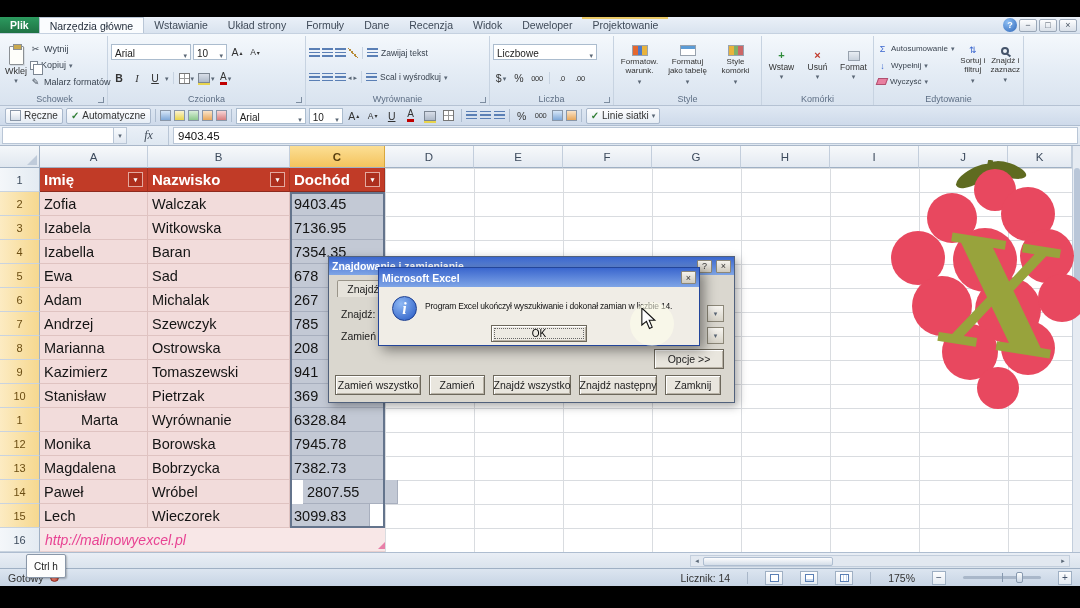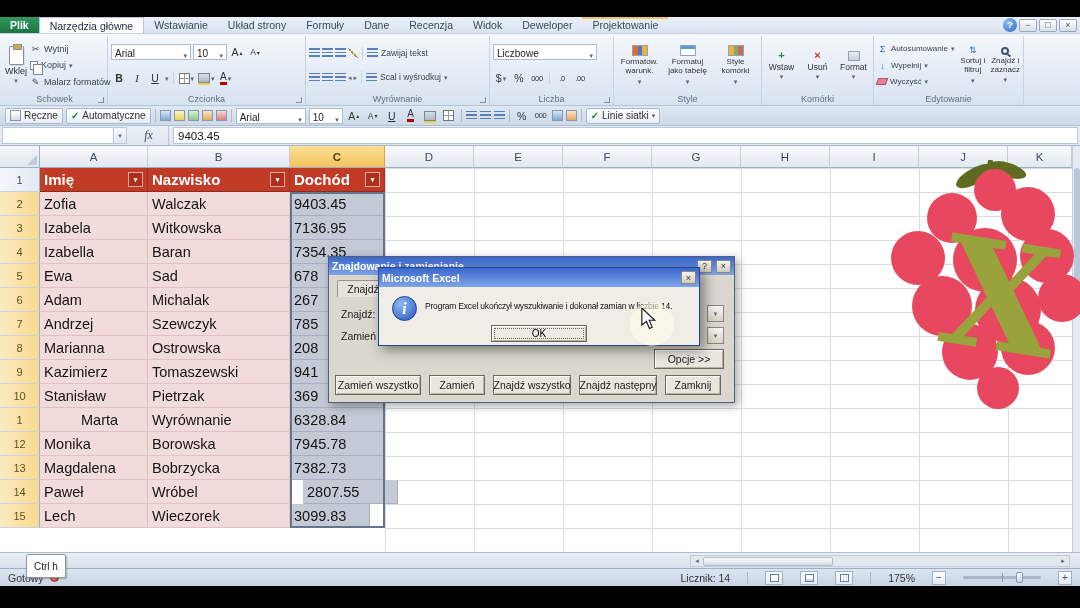--- a/index.html
+++ b/index.html
@@ -572,20 +572,24 @@
           <div class="cell" style="width: 108px;">Paweł</div>
           <div class="cell" style="width: 142px;">Wróbel</div>
           <div class="cell cC" style="width: 95px; margin-left: 13px;">2807.55</div>
         </div>
         <div class="grow">
           <div class="rn hl">15</div>
           <div class="cell" style="width: 108px;">Lech</div>
           <div class="cell" style="width: 142px;">Wieczorek</div>
           <div class="cell cC" style="width: 80px;">3099.83</div>
         </div>
+        <div class="grow">
+          <div class="rn">16</div>
+          <div class="linkcell">http://malinowyexcel.pl<div class="tblhandle"></div></div>
+        </div>
       </div>
     <div class="selframe"></div>
   </div>
   <div class="vscroll">
       <div class="vthumb"></div>
     </div>
 
   <div class="sheetstrip">
     <div class="keycast">Ctrl h</div>
     <div class="hscroll">

